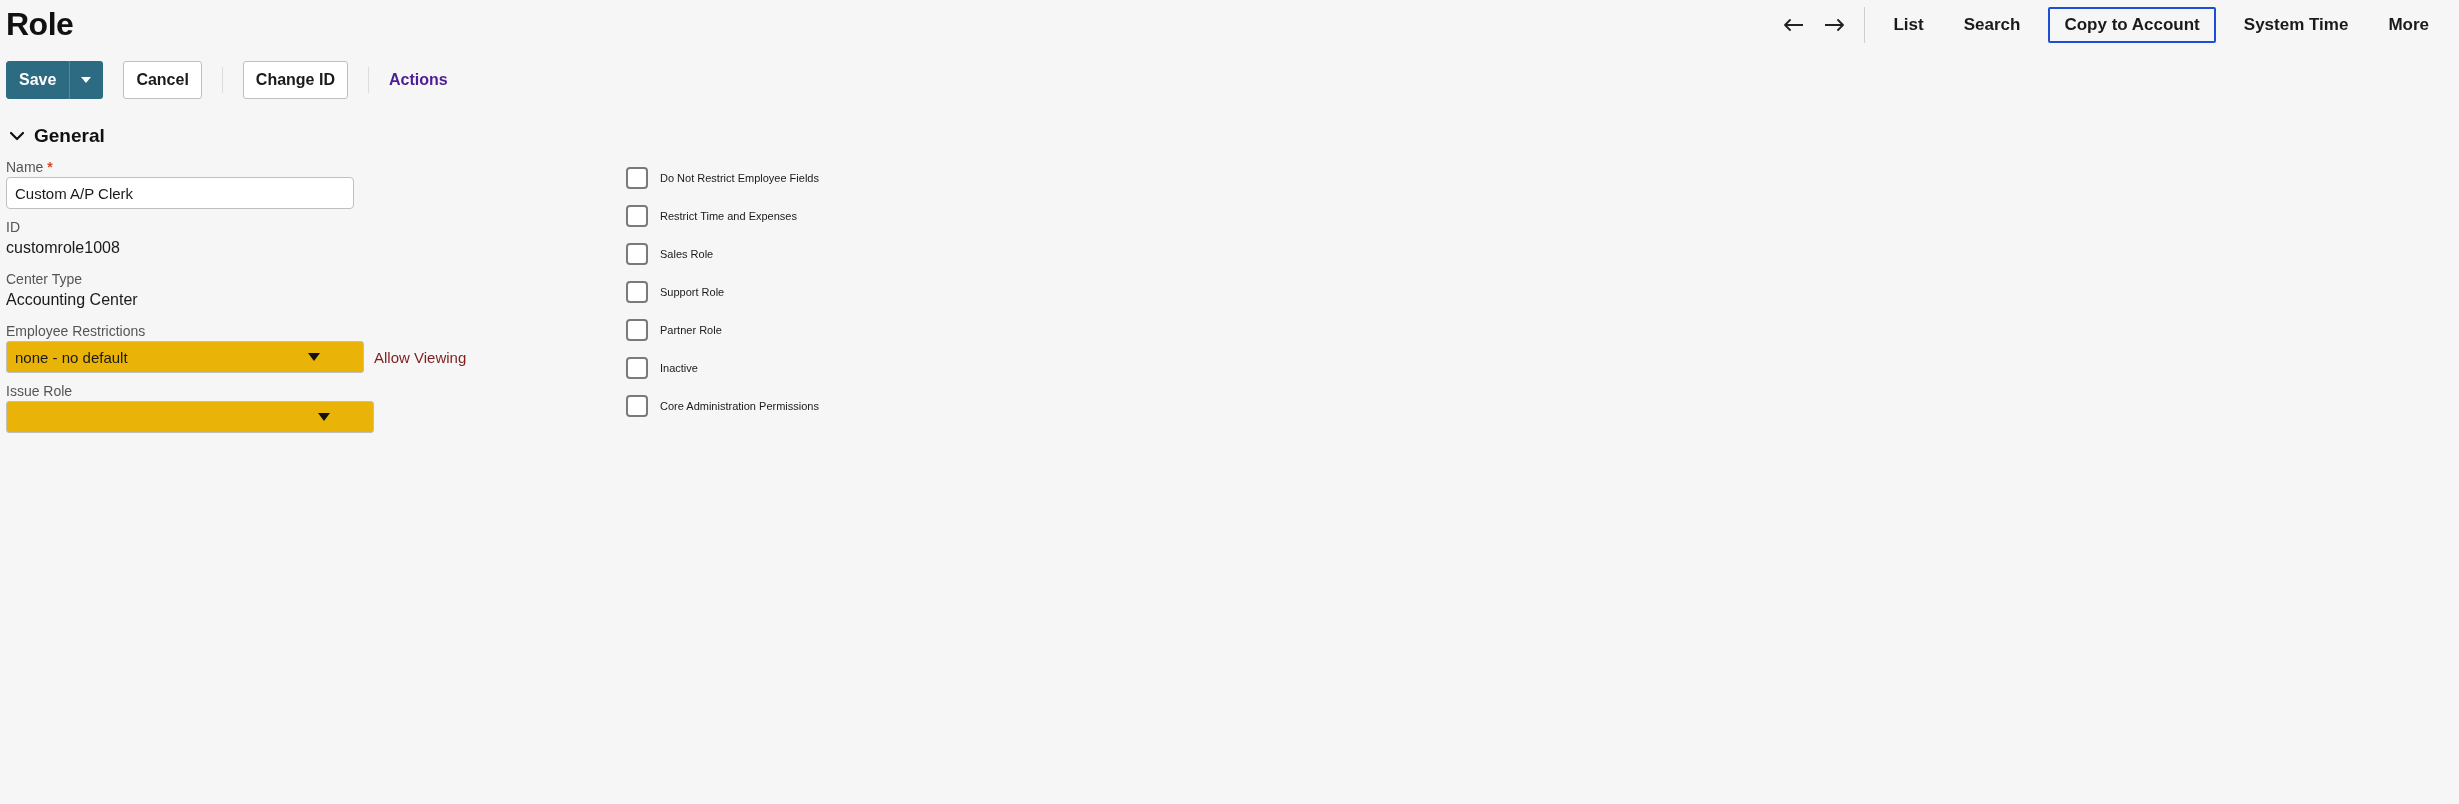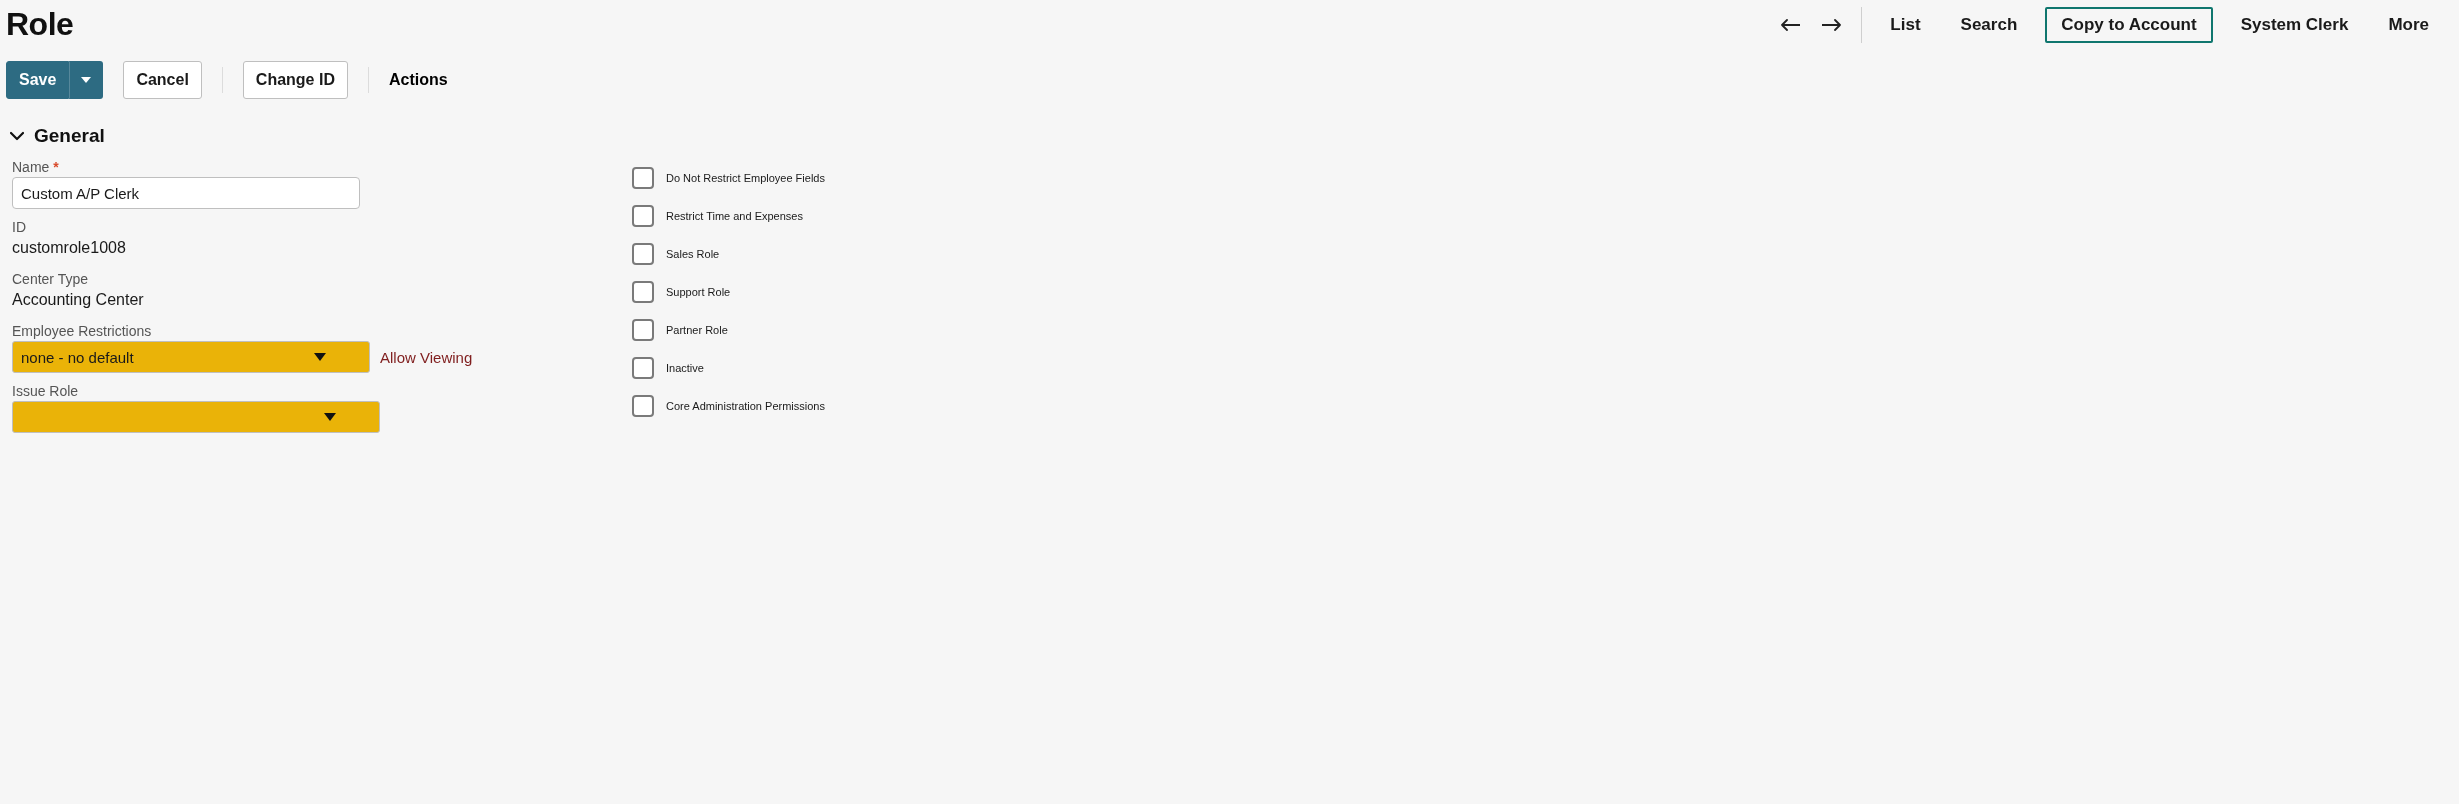--- a/index.html
+++ b/index.html
@@ -53,21 +53,21 @@
   }
   .header-link {
     padding: 8px 20px;
     font-size: 17px;
     font-weight: 700;
     color: #1a1a1a;
     cursor: pointer;
     white-space: nowrap;
   }
   .header-link.highlight {
-    border: 2px solid #0f766e;
+    border: 2px solid #1d4ed8;
     border-radius: 2px;
     padding: 6px 14px;
     margin: 0 8px;
   }
 
   
   .toolbar {
     display: flex;
     align-items: center;
     gap: 20px;
@@ -107,21 +107,21 @@
     font-size: 12px;
   }
   .toolbar-sep {
     width: 1px;
     height: 26px;
     background: #dcdcdc;
   }
   .toolbar-text {
     font-size: 16px;
     font-weight: 700;
-    color: #000000;
+    color: #4c1d95;
     cursor: pointer;
   }
 
   
   .section-header {
     display: flex;
     align-items: center;
     gap: 10px;
     padding: 8px 6px 8px 10px;
     font-size: 19px;
@@ -129,21 +129,21 @@
     color: #111;
     cursor: pointer;
   }
   .section-header .caret {
     font-size: 16px;
   }
 
   .section-body {
     display: flex;
     gap: 120px;
-    padding: 4px 6px 20px 12px;
+    padding: 4px 6px 20px 6px;
   }
   .col {
     display: flex;
     flex-direction: column;
   }
   .col-left { width: 500px; }
   .col-right { padding-top: 0px;}
 
   .field {
     margin-bottom: 10px;
@@ -247,21 +247,21 @@
       </div>
       <div class="arrow-btn">
         <svg width="20" height="12" viewBox="0 0 20 12">
             <path d="M0 6 H18 M18 6 L13 1 M18 6 L13 11" stroke="#222" stroke-width="1.8" fill="none" stroke-linecap="round"></path>
           </svg>
       </div>
       <div class="header-sep"></div>
       <div class="header-link">List</div>
       <div class="header-link">Search</div>
       <div class="header-link highlight">Copy to Account</div>
-      <div class="header-link">System Clerk</div>
+      <div class="header-link">System Time</div>
       <div class="header-link">More</div>
     </div>
   </div>
 
   <div class="toolbar">
     <div class="btn-group">
       <button class="btn btn-primary">Save</button>
       <button class="btn btn-caret">
         <svg width="10" height="6" viewBox="0 0 10 6">
             <path d="M0 0 L5 6 L10 0 Z" fill="#fff"></path>

